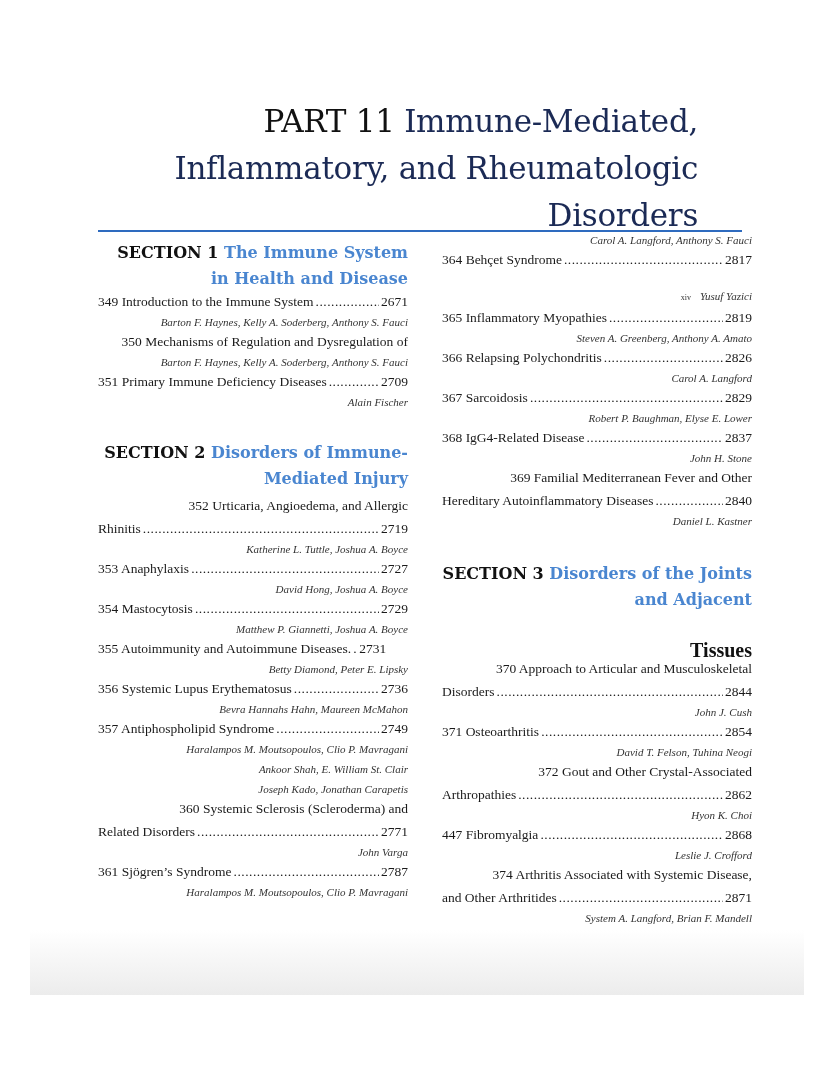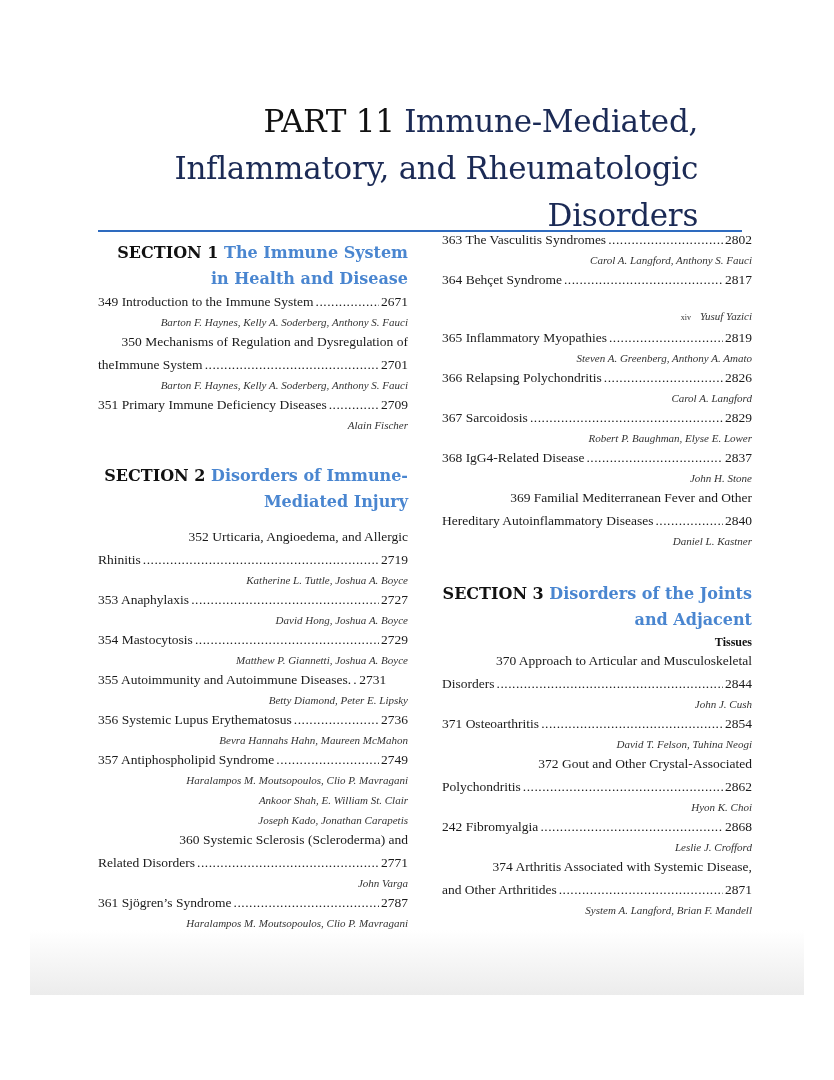--- a/index.html
+++ b/index.html
@@ -8,21 +8,21 @@
   .page-fade { position:absolute; left:30px; right:30px; top:930px; height:65px; background:linear-gradient(to bottom, #ffffff 0%, #ececec 100%); }
   .part-title { position:absolute; left:98px; top:98px; width:600px; font-family:"DejaVu Serif", serif; font-size:31px; line-height:47px; color:#1b2a55; letter-spacing:-0.3px; }
   .part-title .part-label { color:#111111; }
   .rule { position:absolute; left:98px; top:230px; width:644px; height:2px; background:#2e6bbf; }
   .col { position:absolute; top:240px; width:310px; }
   .col.left { left:98px; }
   .col.right { left:442px; top:230px; }
   .section-head { font-family:"DejaVu Serif", serif; font-size:16px; line-height:26px; font-weight:bold; margin:0; }
   .section-head .sec-label { color:#111; }
   .section-head .sec-title { color:#4a86d0; }
-  .sub-head { font-family:"Liberation Serif", serif; font-weight:bold; font-size:12px; line-height:18px; color:#111; }
+  .sub-head { font-family:"Liberation Serif", serif; font-weight:bold; font-size:20px; line-height:18px; color:#111;margin-top:28px; }
   .entry { font-size:13.5px; line-height:20px; color:#1a1a1a; display:flex; white-space:nowrap; }
   .entry .t { flex:0 0 auto; }
   .entry .dots { flex:1 1 auto; overflow:hidden; margin:0 2px; }
   .entry .dots::before { content:"................................................................................................................................................"; letter-spacing:0.5px; }
   .entry .p { flex:0 0 auto; }
   .entry.cont { margin-top:3px; }
   .entry.wrap1 { display:block; }
   .author { font-style:italic; font-size:11px; line-height:20px; color:#333; }
   .gap { height:20px; }
   .mark { font-size:8px; font-style:normal; margin-right:9px; }
@@ -50,43 +50,38 @@
     </div>
 
     <div class="entry">
         <span class="t">349 Introduction to the Immune System</span>
         <span class="dots"></span>
         <span class="p">2671</span>
       </div>
     <div class="author">Barton F. Haynes, Kelly A. Soderberg, Anthony S. Fauci</div>
 
     <div class="entry wrap1"><span>350 Mechanisms of Regulation and Dysregulation of</span></div>
-    <div class="entry cont">
-        <span class="t">theImmune System</span>
-        <span class="dots"></span>
-        <span class="p">2701</span>
-      </div>
     <div class="author">Barton F. Haynes, Kelly A. Soderberg, Anthony S. Fauci</div>
 
     <div class="entry">
         <span class="t">351 Primary Immune Deficiency Diseases</span>
         <span class="dots"></span>
         <span class="p">2709</span>
       </div>
     <div class="author">Alain Fischer</div>
 
     <div class="gap" style="height:28px"></div>
 
     <div class="section-head">
       <span class="sec-label">SECTION 2</span>
       <span class="sec-title">Disorders of Immune-</span><br>
       <span class="sec-title">Mediated Injury</span>
     </div>
 
-    <div class="entry wrap1" style="margin-top:12px"><span>352 Urticaria, Angioedema, and Allergic</span></div>
+    <div class="entry wrap1" style="margin-top:4px"><span>352 Urticaria, Angioedema, and Allergic</span></div>
     <div class="entry cont">
         <span class="t">Rhinitis</span>
         <span class="dots"></span>
         <span class="p">2719</span>
       </div>
     <div class="author">Katherine L. Tuttle, Joshua A. Boyce</div>
 
     <div class="entry">
         <span class="t">353 Anaphylaxis</span>
         <span class="dots"></span>
@@ -137,25 +132,20 @@
     <div class="entry">
         <span class="t">361 Sjögren’s Syndrome</span>
         <span class="dots"></span>
         <span class="p">2787</span>
       </div>
     <div class="author">Haralampos M. Moutsopoulos, Clio P. Mavragani</div>
   </div>
 
   <div class="col right">
 
-    <div class="entry">
-        <span class="t">363 The Vasculitis Syndromes</span>
-        <span class="dots"></span>
-        <span class="p">2802</span>
-      </div>
     <div class="author">Carol A. Langford, Anthony S. Fauci</div>
 
     <div class="entry">
         <span class="t">364 Behçet Syndrome</span>
         <span class="dots"></span>
         <span class="p">2817</span>
       </div>
     <div class="gap" style="height:16px"></div>
     <div class="author"><span class="mark">xiv</span><span>Yusuf Yazici</span></div>
 
@@ -214,28 +204,28 @@
 
     <div class="entry">
         <span class="t">371 Osteoarthritis</span>
         <span class="dots"></span>
         <span class="p">2854</span>
       </div>
     <div class="author">David T. Felson, Tuhina Neogi</div>
 
     <div class="entry wrap1"><span>372 Gout and Other Crystal-Associated</span></div>
     <div class="entry cont">
-        <span class="t">Polychondritis</span>
+        <span class="t">Arthropathies</span>
         <span class="dots"></span>
         <span class="p">2862</span>
       </div>
     <div class="author">Hyon K. Choi</div>
 
     <div class="entry">
-        <span class="t">242 Fibromyalgia</span>
+        <span class="t">447 Fibromyalgia</span>
         <span class="dots"></span>
         <span class="p">2868</span>
       </div>
     <div class="author">Leslie J. Crofford</div>
 
     <div class="entry wrap1"><span>374 Arthritis Associated with Systemic Disease,</span></div>
     <div class="entry cont">
         <span class="t">and Other Arthritides</span>
         <span class="dots"></span>
         <span class="p">2871</span>

